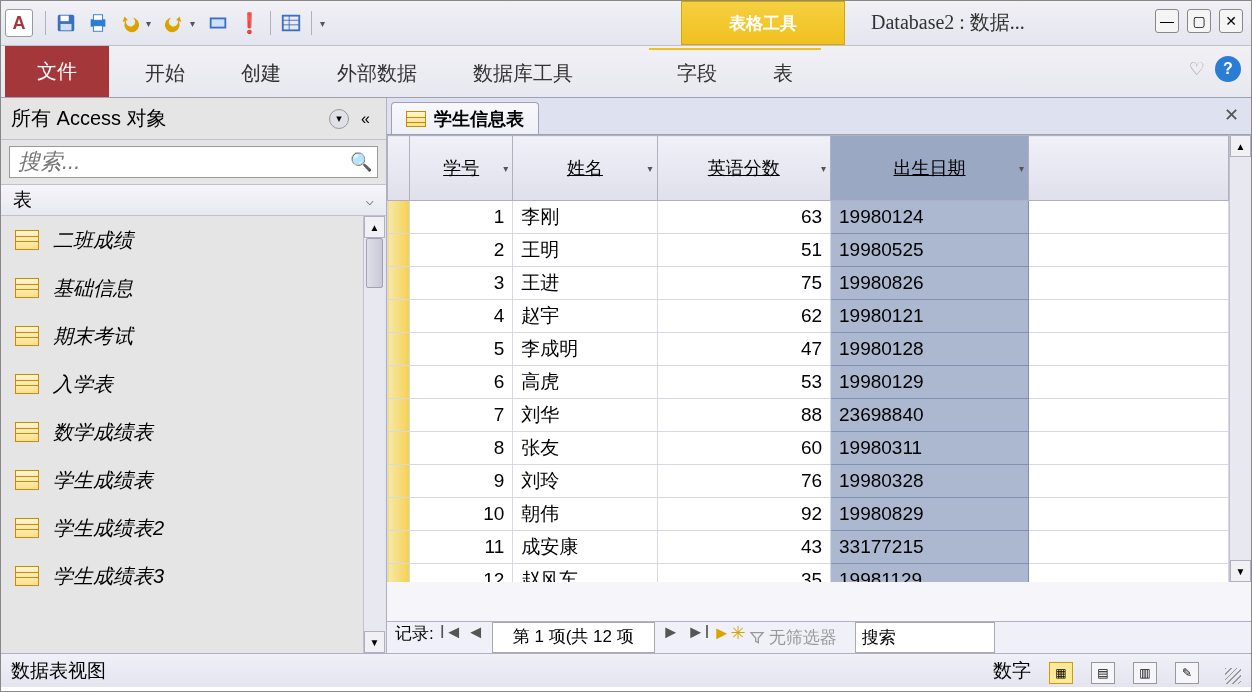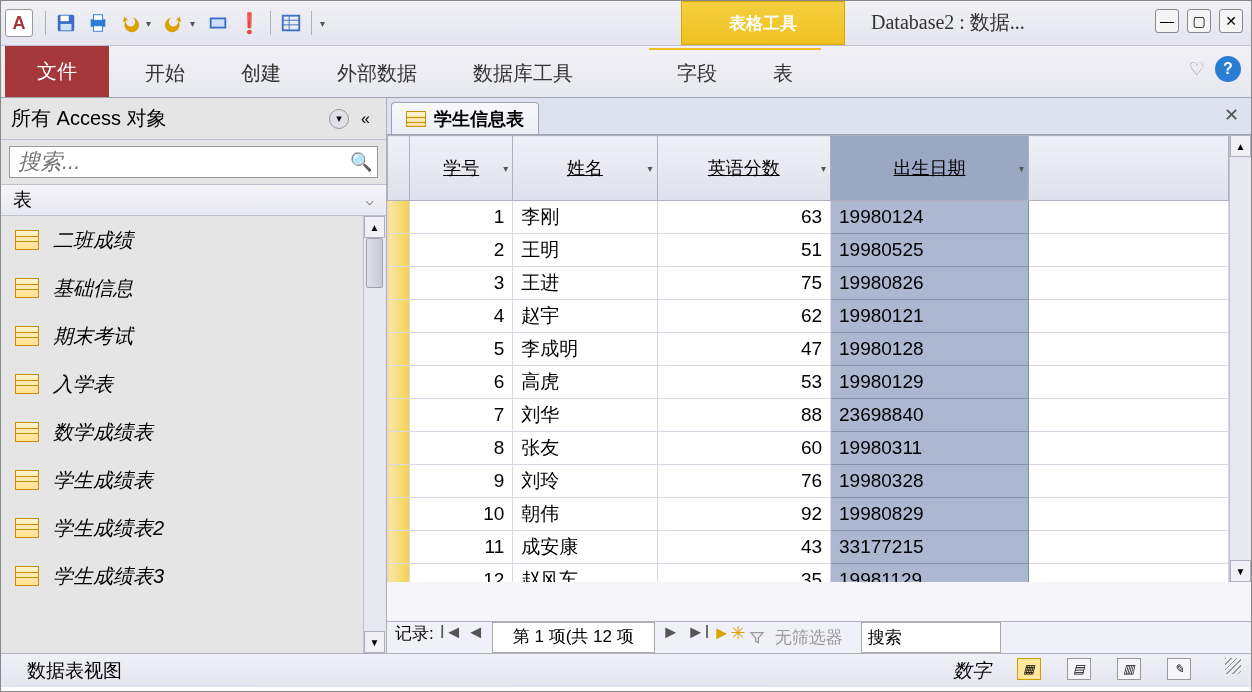--- a/index.html
+++ b/index.html
@@ -70,27 +70,27 @@
 
 .vscroll { width: 22px; background: #e8e8f0; border-left: 1px solid #c0c0d0; display: flex; flex-direction: column; }
 .vscroll .sb-btn { height: 22px; display: flex; align-items: center; justify-content: center; border: 1px solid #b0b0c0; background: #f0f0f5; font-size: 10px; cursor: pointer; }
 .vscroll .track { flex: 1; }
 
 
 .rec-nav { height: 32px; background: #f0f0f8; border-top: 1px solid #b0b0c0; display: flex; padding: 0 8px; font-size: 18px; gap: 6px; margin-top: 39px; }
 .rec-nav .nav-btn { width: 20px; cursor: pointer; color: #555; text-align: center; }
 .rec-label { font-size: 17px; }
 .rec-text { background: #fff; border: 1px solid #aaa; padding: 2px 20px; font-size: 17px; }
-.filter-off { color: #999; display: flex; align-items: center; gap: 10px; margin-left: 10px; font-size: 17px; }
+.filter-off { color: #999; display: flex; align-items: center; gap: 4px; margin-left: 10px; font-size: 17px; }
 .nav-search { border: 1px solid #aaa; background: #fff; padding: 2px 6px; font-size: 17px; width: 140px; margin-left: 12px; }
 
 
 .status-bar { height: 34px; background: linear-gradient(#f0f0f8, #e4e4f0); border-top: 1px solid #b0b0c0; display: flex; align-items: center; padding: 0 10px; font-size: 19px; }
-.status-left { flex: 1; margin-left: 16px; }
-.status-right { display: flex; align-items: flex-start; gap: 26px; font-style: italic; }
+.status-left { flex: 1; }
+.status-right { display: flex; align-items: flex-end; gap: 18px; }
 .view-btn { width: 24px; height: 22px; border: 1px solid #999; background: #f5f5fa; cursor: pointer; display:flex; align-items:center; justify-content:center; font-size:12px; }
 .view-btn.active { background: #ffe89a; border-color: #c9a000; }
 .resize-grip { width: 16px; height: 16px; margin-left: 8px; background: repeating-linear-gradient(135deg, #999 0 1px, transparent 1px 4px); }
 
 svg.ico { width: 22px; height: 22px; }
 </style>
 </head>
 <body>
 
 <div class="title-bar">

